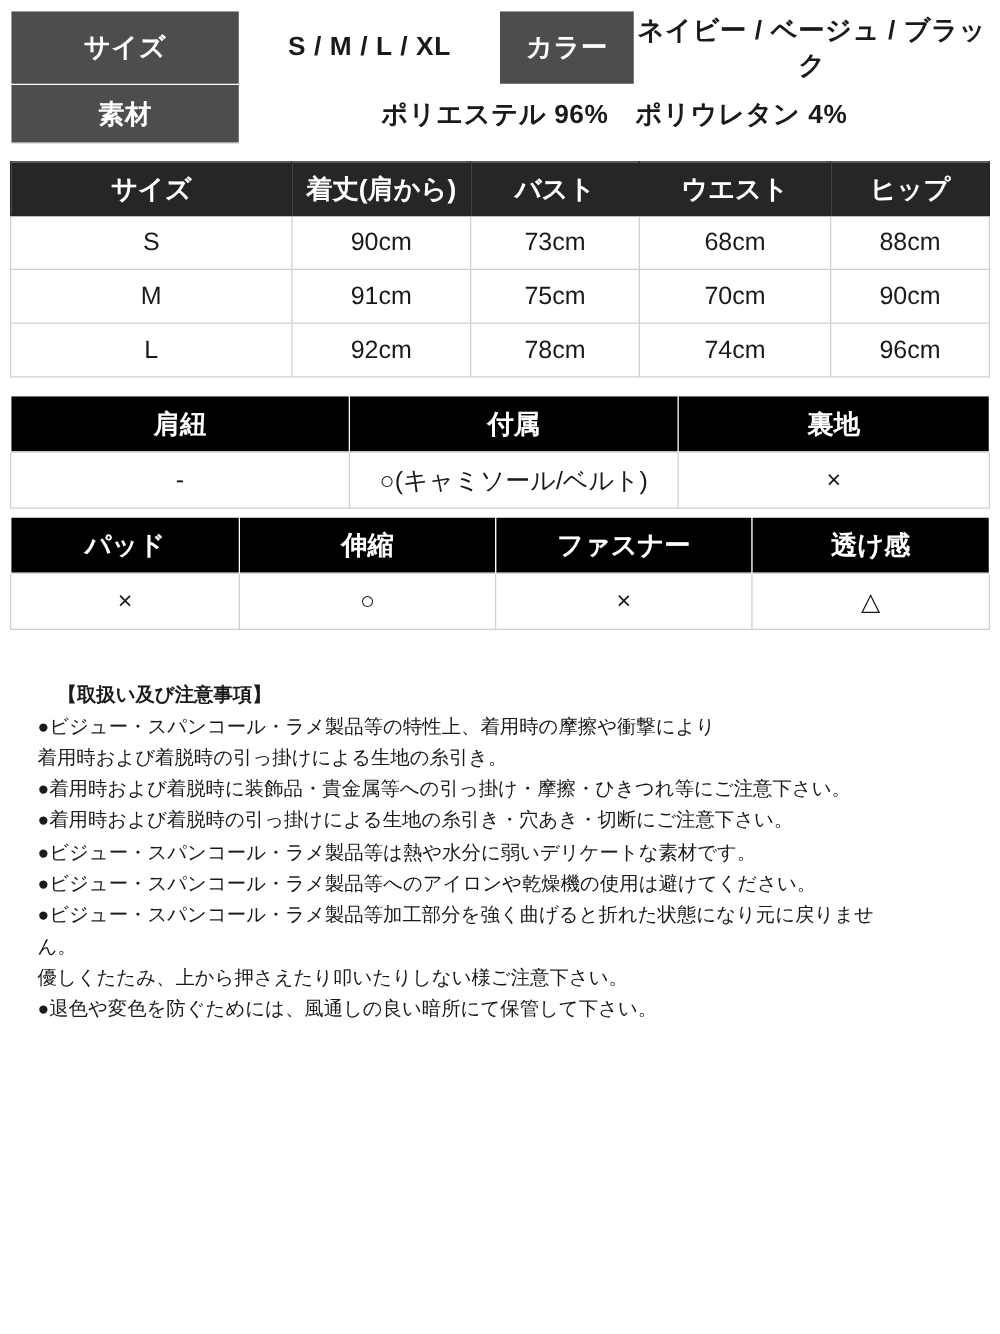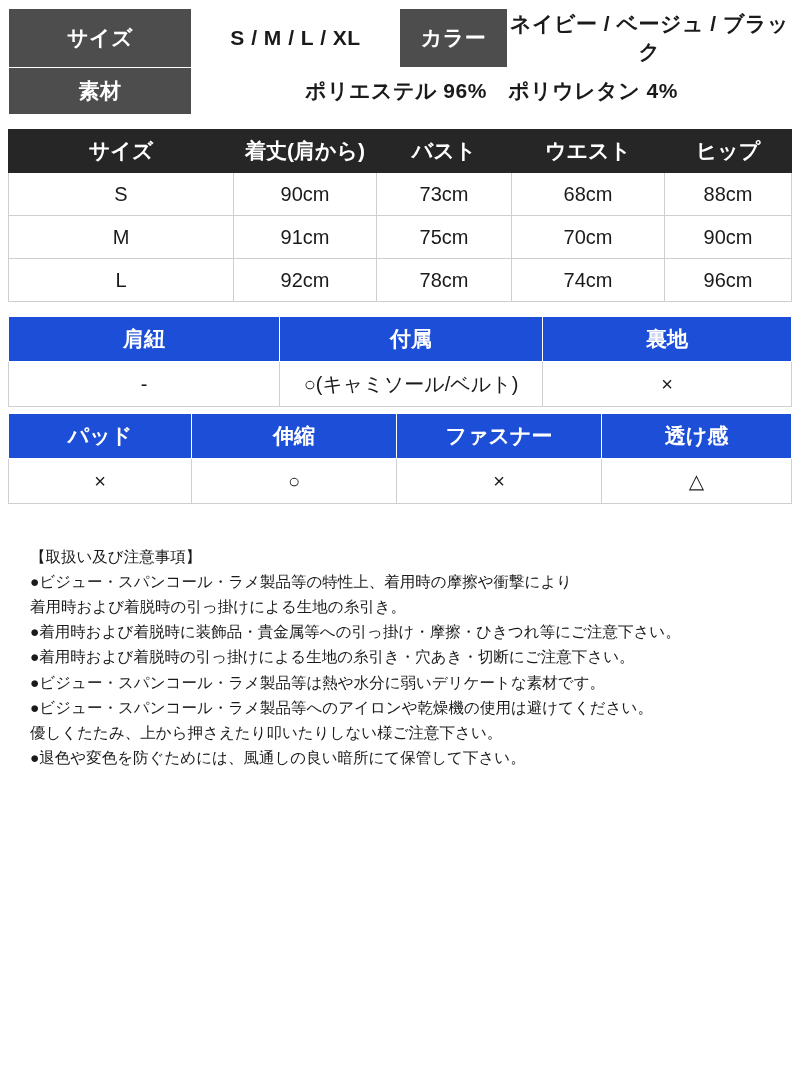--- a/index.html
+++ b/index.html
@@ -74,21 +74,21 @@
     margin-top: 14px;
   }
   .detail-table th, .detail-table td {
     border: 1px solid #ffffff;
     height: 42px;
     text-align: center;
     vertical-align: middle;
     font-size: 21px;
   }
   .detail-table th {
-    background: #1d4ed8;
+    background: #000000;
     color: #ffffff;
     font-weight: bold;
   }
   .detail-table td {
     background: #ffffff;
     color: #1a1a1a;
     font-weight: normal;
     font-size: 20px;
     border: 1px solid #cfcfcf;
   }
@@ -99,21 +99,22 @@
     margin-top: 40px;
     padding-left: 22px;
     font-size: 15.5px;
     line-height: 1.62;
     color: #1a1a1a;
   }
   .notes .line {
     white-space: pre-wrap;
   }
   .notes .title {
-    font-weight: normal;
+    font-weight: bold;
+    margin-left: 16px;
   }
 </style>
 </head>
 <body>
 
 <div class="page">
 
   <table class="spec-table">
     <tbody>
       <tr>
@@ -197,17 +198,18 @@
   </table>
 
   <div class="notes">
     <div class="line title">【取扱い及び注意事項】</div>
     <div class="line">●ビジュー・スパンコール・ラメ製品等の特性上、着用時の摩擦や衝撃により</div>
     <div class="line">着用時および着脱時の引っ掛けによる生地の糸引き。</div>
     <div class="line">●着用時および着脱時に装飾品・貴金属等への引っ掛け・摩擦・ひきつれ等にご注意下さい。</div>
     <div class="line">●着用時および着脱時の引っ掛けによる生地の糸引き・穴あき・切断にご注意下さい。</div>
     <div class="line">●ビジュー・スパンコール・ラメ製品等は熱や水分に弱いデリケートな素材です。</div>
     <div class="line">●ビジュー・スパンコール・ラメ製品等へのアイロンや乾燥機の使用は避けてください。</div>
+    <div class="line">●ビジュー・スパンコール・ラメ製品等加工部分を強く曲げると折れた状態になり元に戻りません。</div>
     <div class="line">優しくたたみ、上から押さえたり叩いたりしない様ご注意下さい。</div>
     <div class="line">●退色や変色を防ぐためには、風通しの良い暗所にて保管して下さい。</div>
   </div>
 
 </div>
 
 </body></html>

